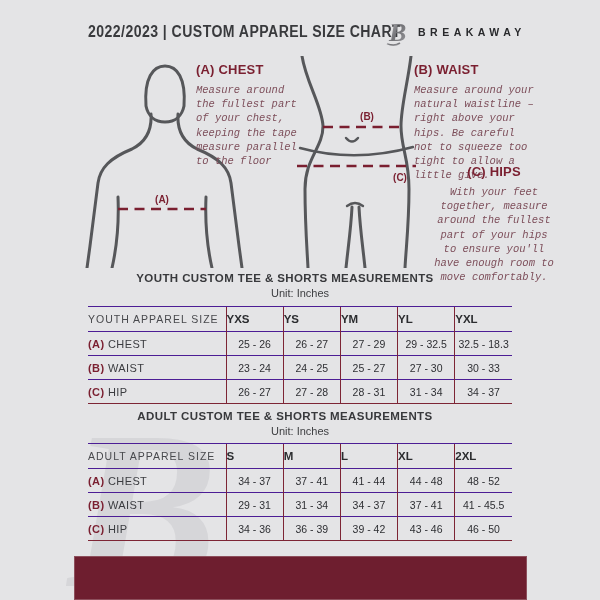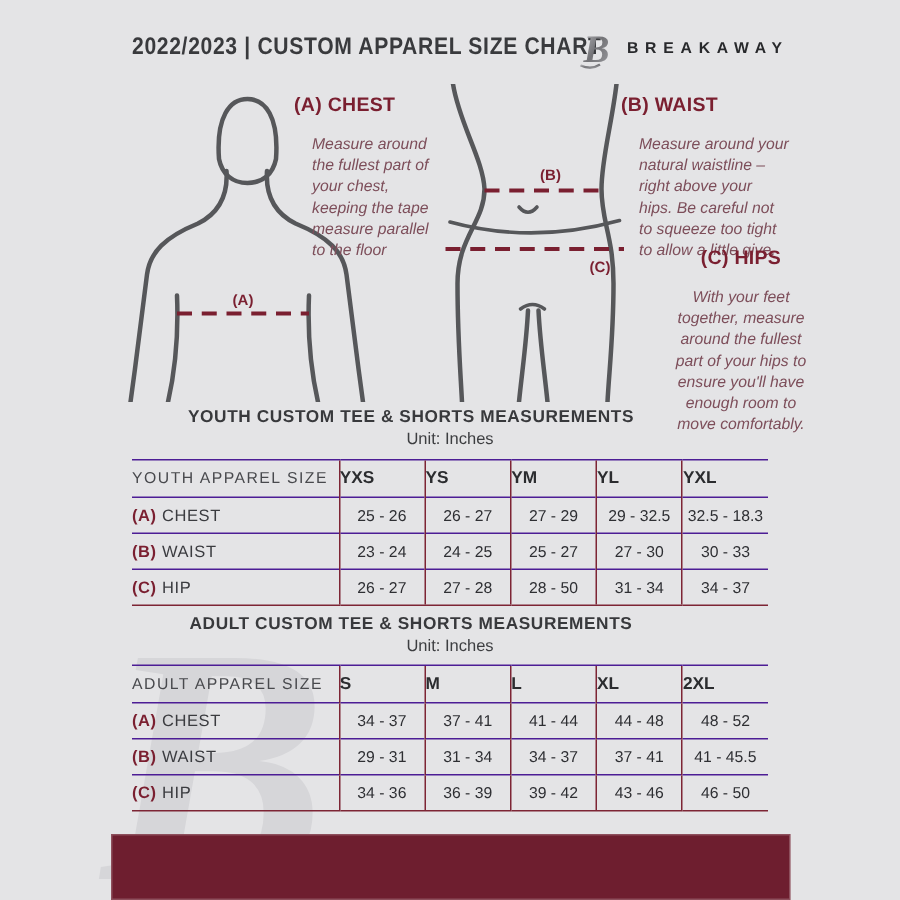--- a/index.html
+++ b/index.html
@@ -31,25 +31,25 @@
   .fig-lower { left:293px; top:56px; }
   .instr { position:absolute; z-index:1; }
   .instr-chest { left:196px; top:62px; width:112px; }
   .instr-waist { left:414px; top:62px; width:124px; }
   .instr-hips  { left:432px; top:164px; width:124px;text-align:center; }
   .instr h3 {
     margin:0 0 6px 0; font-size:13px; font-weight:bold;
     color:#7a1f30; letter-spacing:0.2px;
   }
   .instr p {
-    margin:12px; font-style:italic; font-size:10.5px; line-height:1.35; color:#7d4e5a;
+    margin:0; font-style:italic; font-size:10.5px; line-height:1.35; color:#7d4e5a;font-family:Liberation Mono, monospace;
   }
   
   .tbl-title {
-    position:absolute; left:4px; width:540px; text-align:center; z-index:1;
+    position:absolute; left:15px; width:540px; text-align:center; z-index:1;
     font-size:11.5px; font-weight:bold; letter-spacing:0.4px; color:#38393c;
   }
   .tbl-unit {
     position:absolute; left:0; width:600px; text-align:center; z-index:1;
     font-size:11px; color:#3d3e41;
   }
   .y-title { top:272px; } .y-unit { top:287px; }
   .a-title { top:410px; } .a-unit { top:425px; }
   .size-table {
     position:absolute; left:88px; width:424px; z-index:1;
@@ -183,21 +183,21 @@
         <td class="td-val">23 - 24</td>
         <td class="td-val">24 - 25</td>
         <td class="td-val">25 - 27</td>
         <td class="td-val">27 - 30</td>
         <td class="td-val">30 - 33</td>
       </tr>
       <tr>
         <td class="td-label"><span class="row-key">(C)</span> <span>HIP</span></td>
         <td class="td-val">26 - 27</td>
         <td class="td-val">27 - 28</td>
-        <td class="td-val">28 - 50</td>
+        <td class="td-val">28 - 31</td>
         <td class="td-val">31 - 34</td>
         <td class="td-val">34 - 37</td>
       </tr>
     </tbody>
   </table>
 
   <div class="tbl-title a-title">ADULT CUSTOM TEE &amp; SHORTS MEASUREMENTS</div>
   <div class="tbl-unit a-unit">Unit: Inches</div>
   <table class="size-table a-table">
     <colgroup>

